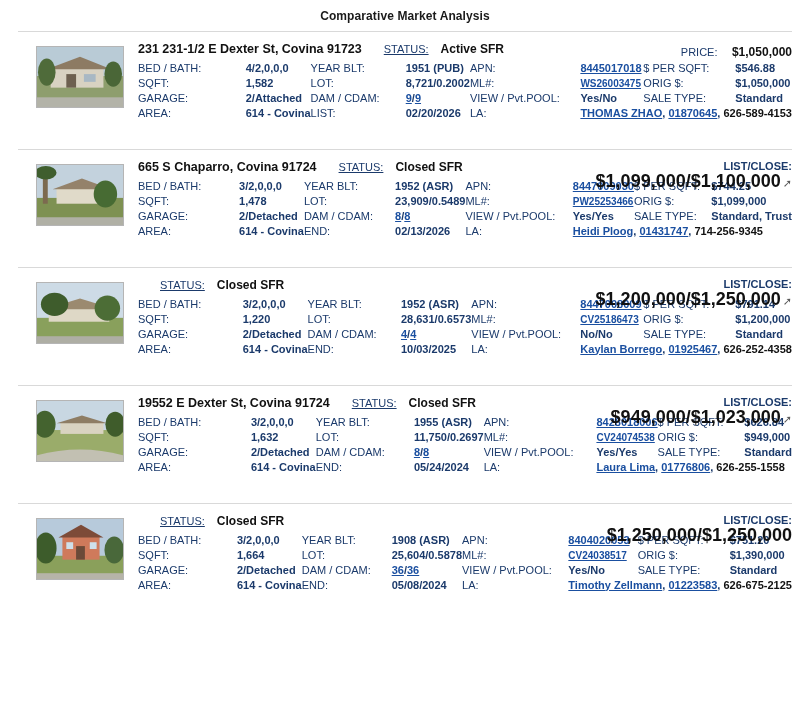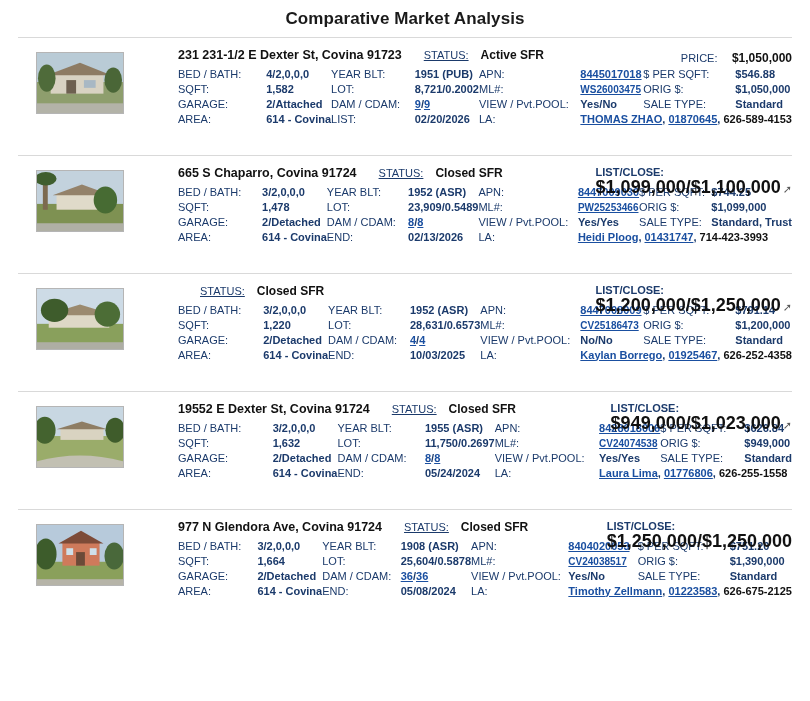--- a/index.html
+++ b/index.html
@@ -11,39 +11,38 @@
   }
   #page {
     position: relative;
     width: 810px;
     height: 701px;
     overflow: hidden;
     background: #fff;
   }
   .page-title {
     text-align: center;
-    font-size: 17px;
+    font-size: 12px;
     font-weight: bold;
     color: #1a1a1a;
     padding-top: 9px;
     padding-bottom: 8px;
     letter-spacing: 0.1px;
   }
   .card {
     position: relative;
     margin: 0 18px;
     padding: 10px 0 10px 0;
     border-top: 1px solid #d9d9d9;
     min-height: 118px;
   }
   .card:first-of-type { border-top: 1px solid #d9d9d9; }
   .card-inner {
     display: flex;
     align-items: flex-start;
-    gap: 40px;
   }
   .thumb {
     width: 88px;
     height: 62px;
     margin-left: 18px;
     margin-top: 4px;
     flex: 0 0 88px;
     border: 1px solid #b5b5b5;
     overflow: hidden;
     position: relative;
@@ -76,20 +75,21 @@
   .status-val {
     font-size: 12px;
     font-weight: bold;
     color: #111;
     margin-left: 12px;
   }
   .price-block {
     position: absolute;
     right: 0;
     top: 0;
+    text-align: right;
     white-space: nowrap;
   }
   .price-lbl {
     font-size: 11px;
     color: #1b3a6b;
   }
   .price-val {
     font-size: 12px;
     font-weight: bold;
     color: #111;
@@ -283,21 +283,21 @@
             <td class="lbl">SALE TYPE:</td>
             <td class="val">Standard, Trust</td>
           </tr>
           <tr>
             <td class="lbl">AREA:</td>
             <td class="val">614 - Covina</td>
             <td class="lbl">END:</td>
             <td class="val">02/13/2026</td>
             <td class="lbl">LA:</td>
             <td class="val nowrap" colspan="3">
-              <span class="agent-line"><a class="lnk" href="#">Heidi Ploog</a>, <a class="lnk" href="#">01431747</a>, <b>714-423-3993</b></span>
+              <span class="agent-line"><a class="lnk" href="#">Heidi Ploog</a>, <a class="lnk" href="#">01431747</a>, <b>714-256-9345</b></span>
             </td>
           </tr>
         </tbody>
           </table>
       </div>
     </div>
   </div>
 
   <div class="card">
     <div class="card-inner">
@@ -451,21 +451,20 @@
           <rect x="40" y="28" width="9" height="14" fill="#6b4a38"></rect>
           <rect x="30" y="24" width="7" height="7" fill="#cfe0ea"></rect>
           <rect x="54" y="24" width="7" height="7" fill="#cfe0ea"></rect>
           <ellipse cx="9" cy="30" rx="11" ry="16" fill="#3d5c2b"></ellipse>
           <ellipse cx="79" cy="32" rx="10" ry="14" fill="#49683a"></ellipse>
           <rect x="0" y="56" width="88" height="6" fill="#b6b4a8"></rect>
         </svg>
       </div>
       <div class="content">
         <div class="addr-row">
-          <span class="address">977 N Glendora Ave, Covina 91724</span>
           <span class="status-lbl">STATUS:</span>
           <span class="status-val">Closed SFR</span>
         </div>
         <div class="price-block">
           <span class="lc-lbl">LIST/CLOSE:</span>
           <span class="lc-val">$1,250,000/$1,250,000</span>
         </div>
         <table class="grid">
           <tbody>
               <tr>

